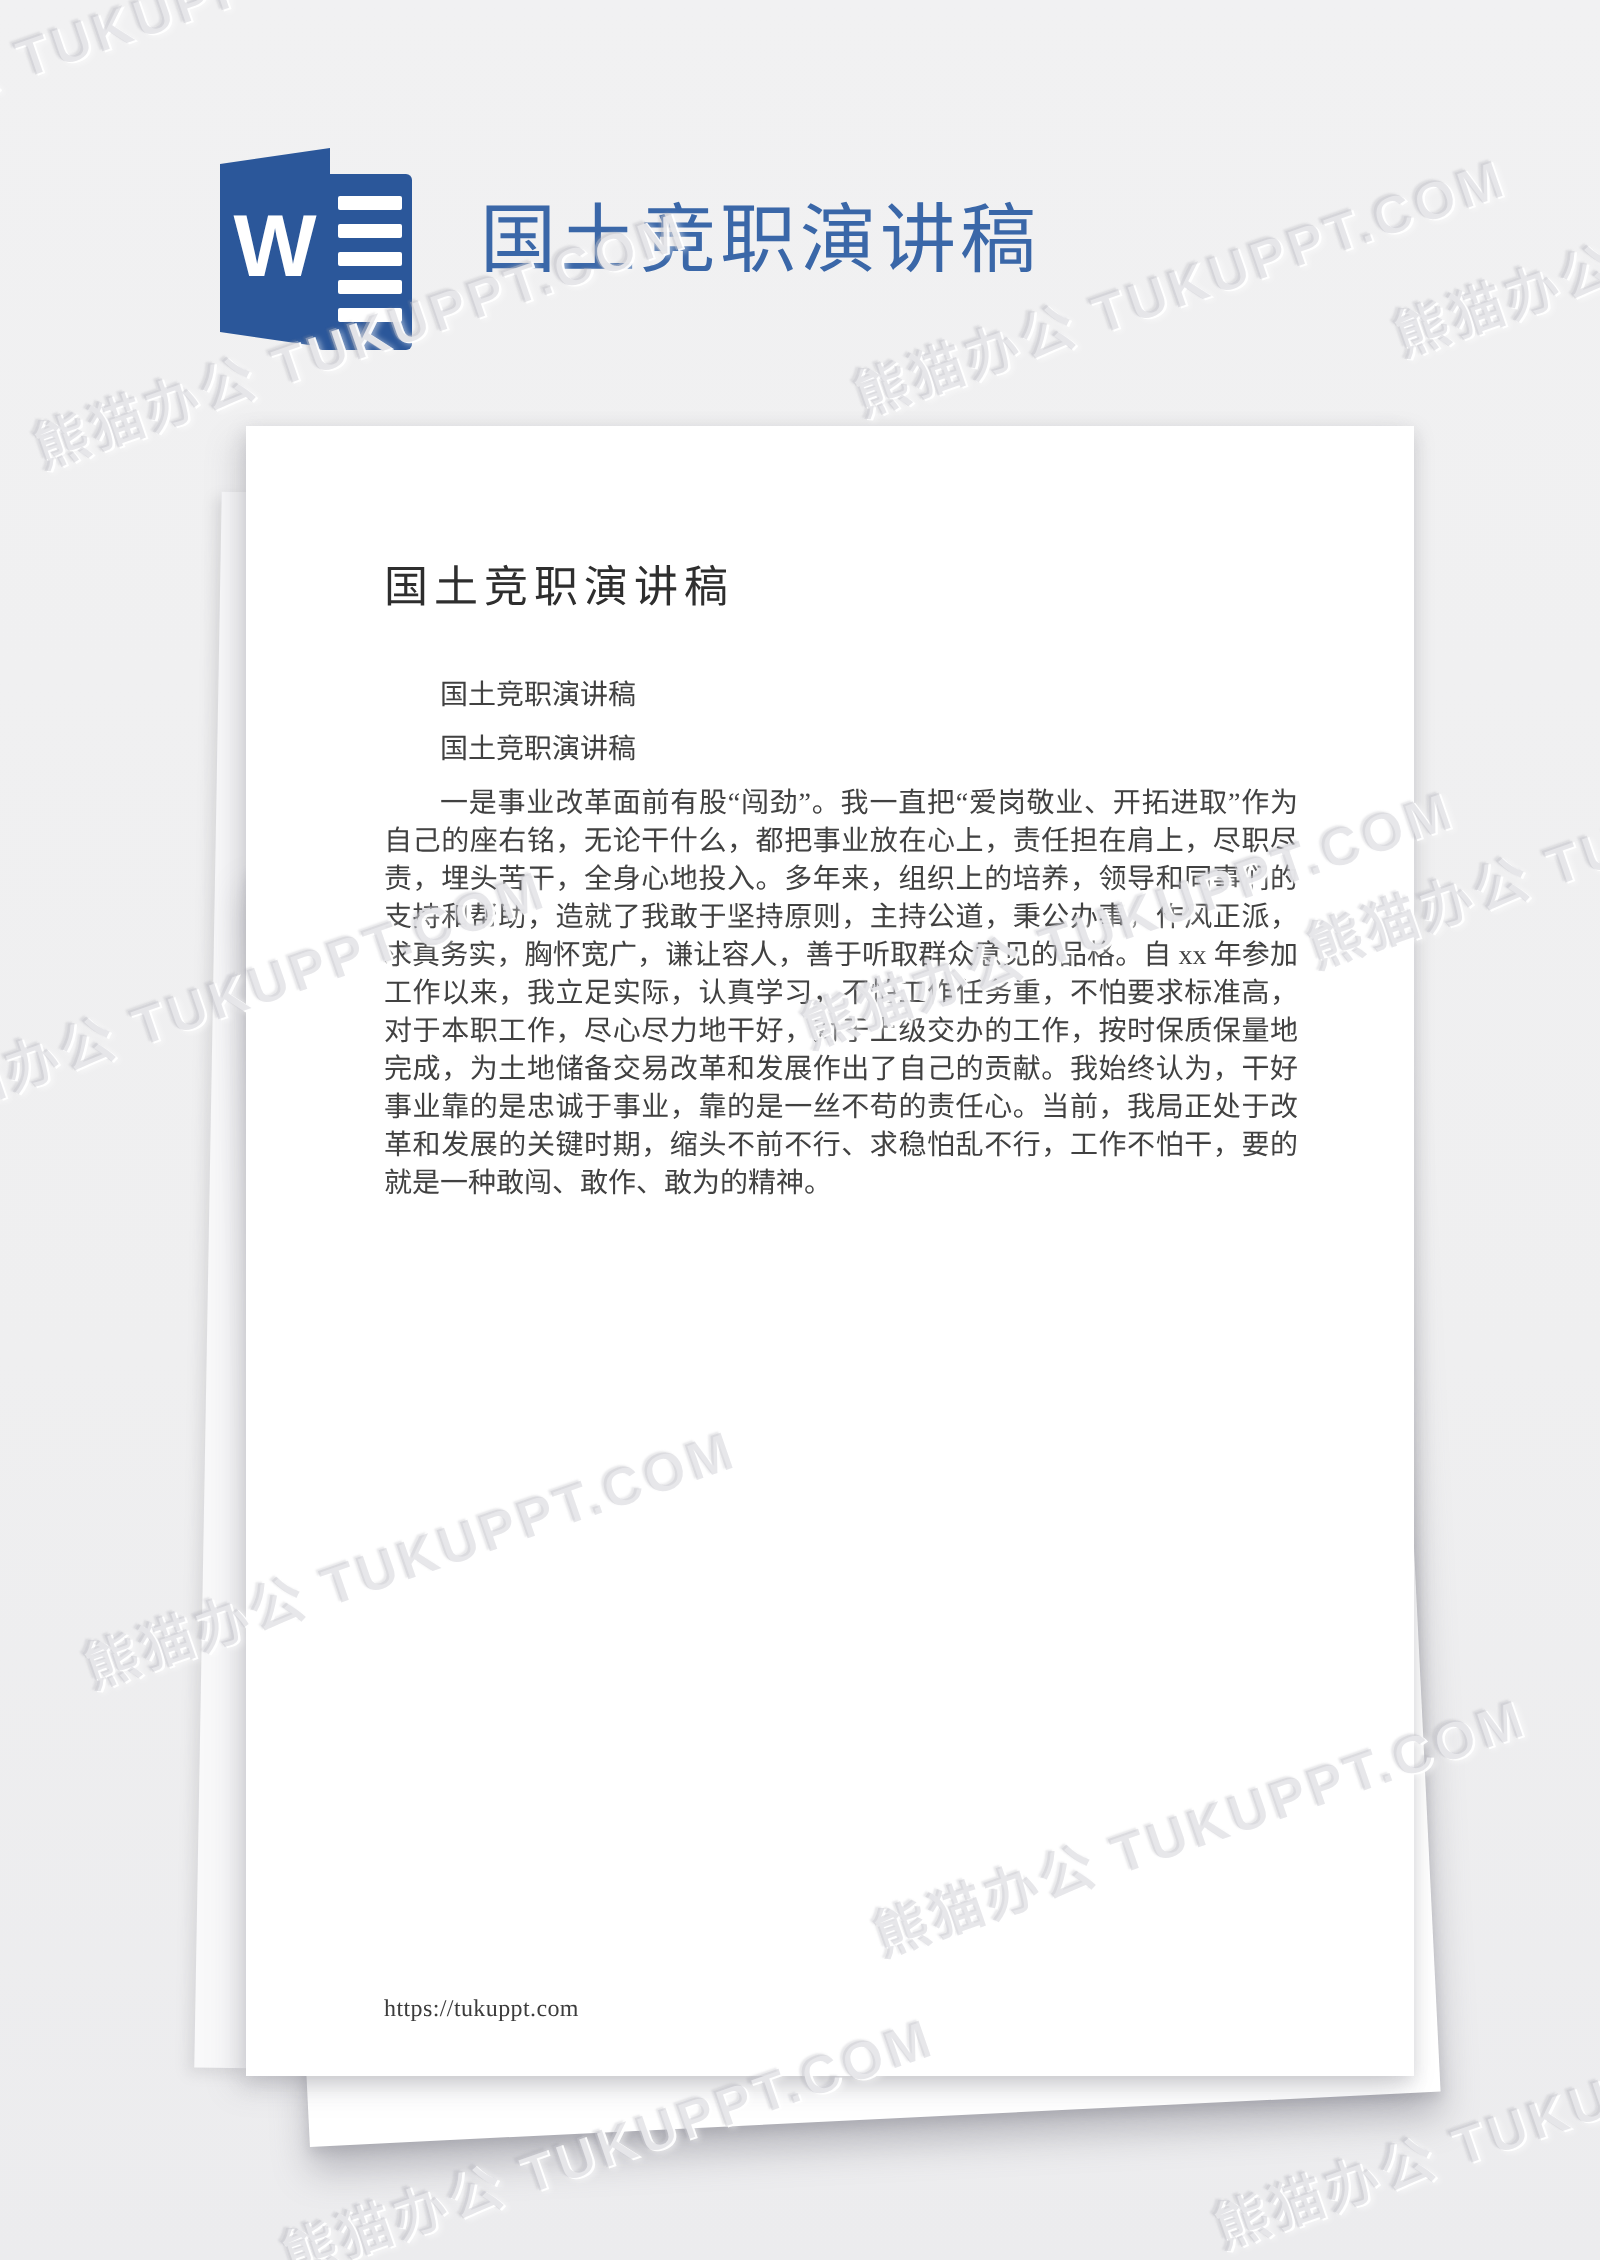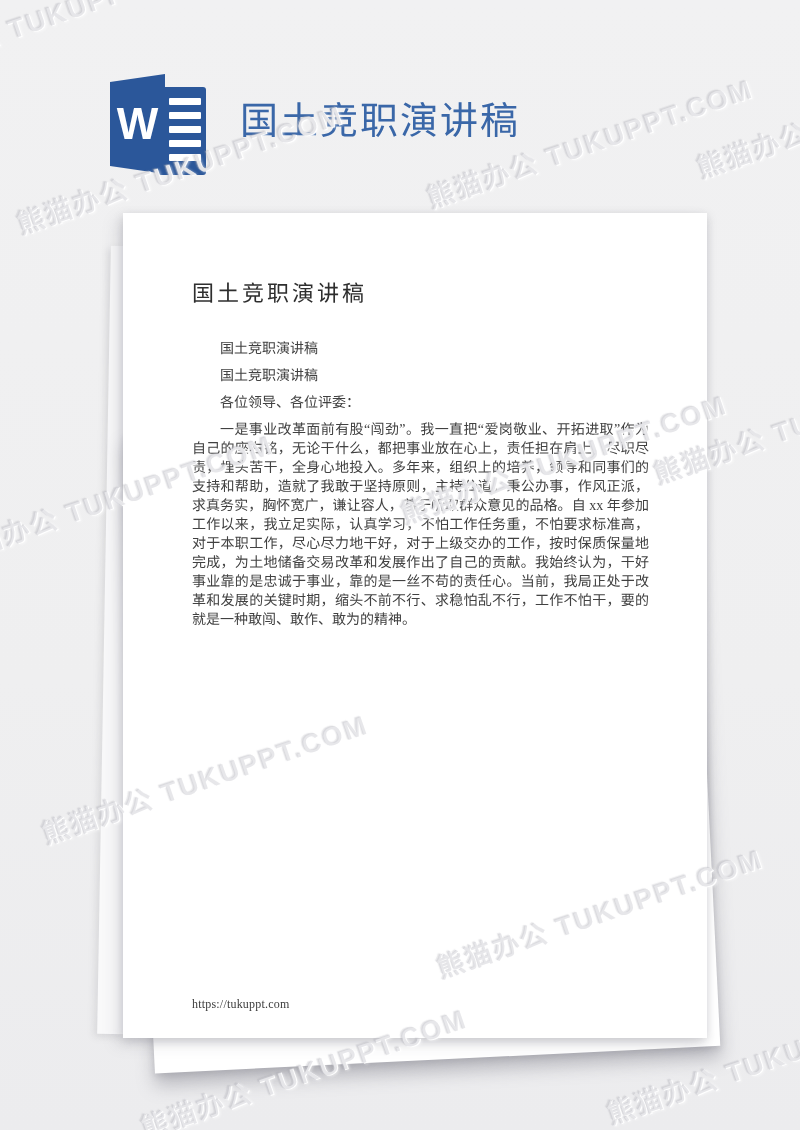--- a/index.html
+++ b/index.html
@@ -116,19 +116,18 @@
   <div class="page-title">国土竞职演讲稿</div>
 
   <div class="paper-sliver"></div>
   <div class="paper-back"></div>
 
   <div class="paper-main">
     <div class="paper-content">
       <h1 class="doc-heading">国土竞职演讲稿</h1>
       <p class="doc-line">国土竞职演讲稿</p>
       <p class="doc-line">国土竞职演讲稿</p>
-      <p class="doc-line">各位领导、各位评委：</p>
       <p class="doc-para">一是事业改革面前有股“闯劲”。我一直把“爱岗敬业、开拓进取”作为自己的座右铭，无论干什么，都把事业放在心上，责任担在肩上，尽职尽责，埋头苦干，全身心地投入。多年来，组织上的培养，领导和同事们的支持和帮助，造就了我敢于坚持原则，主持公道，秉公办事，作风正派，求真务实，胸怀宽广，谦让容人，善于听取群众意见的品格。自 xx 年参加工作以来，我立足实际，认真学习，不怕工作任务重，不怕要求标准高，对于本职工作，尽心尽力地干好，对于上级交办的工作，按时保质保量地完成，为土地储备交易改革和发展作出了自己的贡献。我始终认为，干好事业靠的是忠诚于事业，靠的是一丝不苟的责任心。当前，我局正处于改革和发展的关键时期，缩头不前不行、求稳怕乱不行，工作不怕干，要的就是一种敢闯、敢作、敢为的精神。</p>
     </div>
     <div class="doc-footer-link">https://tukuppt.com</div>
   </div>
 
 </div>
 
 </body></html>

